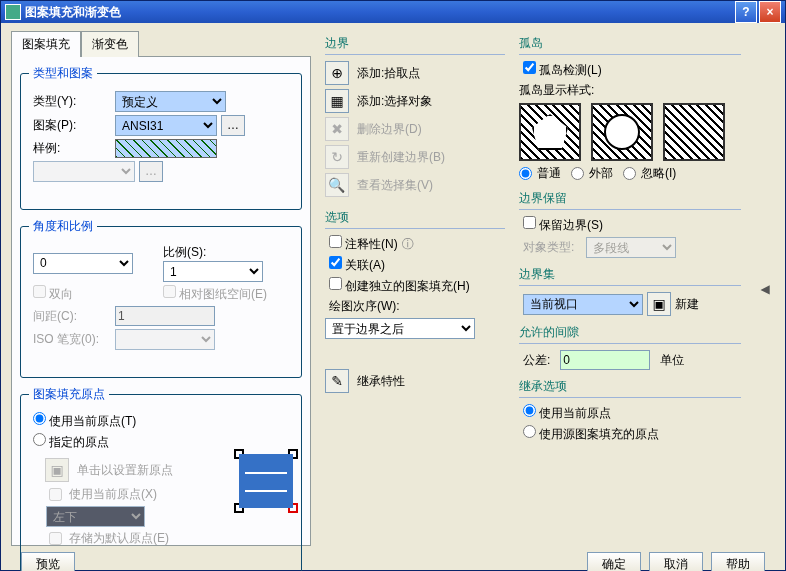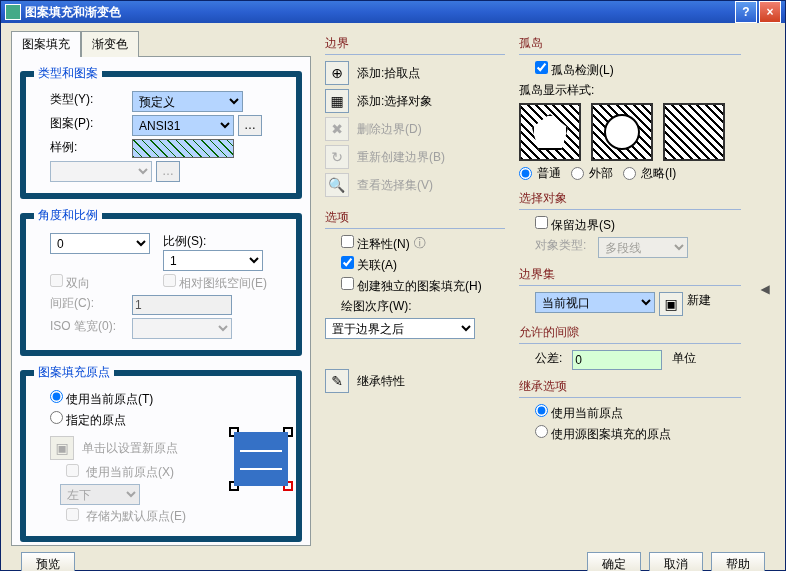--- a/index.html
+++ b/index.html
@@ -13,24 +13,24 @@
 .tbtn.close { background: linear-gradient(#f08070,#d04020); color: #fff; font-weight: bold; }
 .body { flex: 1; padding: 8px 10px 6px 10px; display: flex; flex-direction: column; }
 .cols { display: flex; gap: 14px; flex: 1; }
 .col1 { width: 300px; }
 .col2 { width: 180px; }
 .col3 { flex: 1; }
 .tabs { display: flex; }
 .tab { padding: 4px 10px; border: 1px solid #919b9c; background: #f5f4ea; border-bottom: none; position: relative; cursor: pointer; }
 .tab.active { background: #fcfcfe; z-index: 2; }
 .tabpanel { border: 1px solid #919b9c; background: #fcfcfe; padding: 8px; margin-top: -1px; height: 490px; }
-fieldset { border: 6px solid #0c4a6e; border-radius: 3px; margin: 0 0 8px 0; padding: 6px 8px 8px 8px; }
+fieldset { border: 1px solid #0c4a6e; border-radius: 3px; margin: 0 0 8px 0; padding: 6px 8px 24px 8px; }
 legend { color: #0046d5; padding: 0 4px; }
-.sect { color: #7f1d1d; border-bottom: 1px solid #9db4d8; padding-bottom: 2px; margin: 4px 0 6px 0; }
-.row { display: flex; align-items: flex-start; margin: 3px 16px; gap: 4px; }
+.sect { color: #0f766e; border-bottom: 1px solid #9db4d8; padding-bottom: 2px; margin: 4px 0 6px 0; }
+.row { display: flex; align-items: center; margin: 3px 4px; gap: 4px; }
 .lbl { width: 78px; }
 .lbl.disabled, .disabled { color: #a0a0a0; }
 select, input[type=text] { border: 1px solid #7f9db9; height: 20px; padding: 1px 2px; background: #fff; }
 select { height: 21px; }
 select.hl { background: #b5d5ff; }
 .swatch { width: 102px; height: 19px; border: 1px solid #666; background: repeating-linear-gradient(45deg, #006400 0 1px, #b5d5ff 1px 6px); }
 .browse { width: 24px; height: 21px; border: 1px solid #7f9db9; background: #efefef; text-align: center; line-height: 18px; cursor: pointer; }
 .toolrow { display: flex; align-items: center; gap: 8px; margin: 4px 0; }
 .toolbtn { width: 24px; height: 24px; border: 1px solid #7f9db9; background: #f0f0e8; display: flex; align-items: center; justify-content: center; cursor: pointer; font-size: 14px; }
 .toolbtn.disabled { color: #aaa; border-color: #ccc; cursor: default; }
@@ -130,21 +130,21 @@
             <div style="display:flex; gap:10px; align-items:flex-start; padding-left:16px;">
               <div style="flex:1">
                 <div class="toolrow disabled">
                     <div class="toolbtn disabled">▣</div>
                     <span>单击以设置新原点</span>
                   </div>
                 <label class="disabled row">
                     <input type="checkbox" disabled="" style="">
                     <span>使用当前原点(X)</span>
                   </label>
-                <select disabled="" style="width:80px;margin-left:10px;background:#e5e5e5"><option>左下</option></select>
+                <select disabled="" style="width:99px;margin-left:1px;background:#0f172a"><option>左下</option></select>
                 <label class="disabled row">
                     <input type="checkbox" disabled="" style="">
                     <span>存储为默认原点(E)</span>
                   </label>
               </div>
               <div class="tileWrap">
                 <div class="corner c1"></div>
                   <div class="corner c2"></div>
                   <div class="corner c3"></div>
                   <div class="corner c4"></div>
@@ -221,21 +221,21 @@
           <label>
               <input type="radio" name="isl" style="">
               <span>外部</span>
             </label>
           <label>
               <input type="radio" name="isl" style="">
               <span>忽略(I)</span>
             </label>
         </div>
 
-        <div class="sect" style="margin-top:8px">选择对象</div>
+        <div class="sect" style="margin-top:8px">边界保留</div>
         <div class="row">
             <label><input type="checkbox" style=""><span>保留边界(S)</span></label>
           </div>
         <div class="row">
           <span class="disabled">对象类型:</span>
           <select disabled="" style="width:90px;background:#f0f0f0;margin-left:8px"><option>多段线</option></select>
         </div>
 
         <div class="sect" style="margin-top:8px">边界集</div>
         <div class="row">

